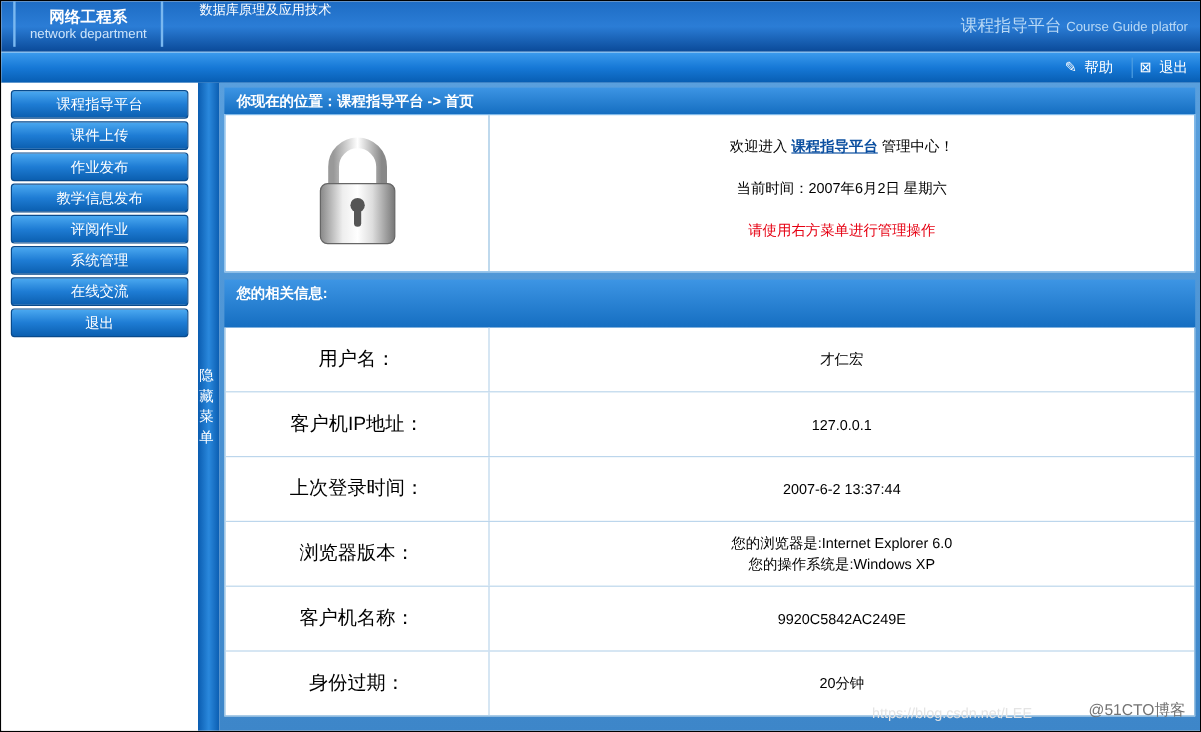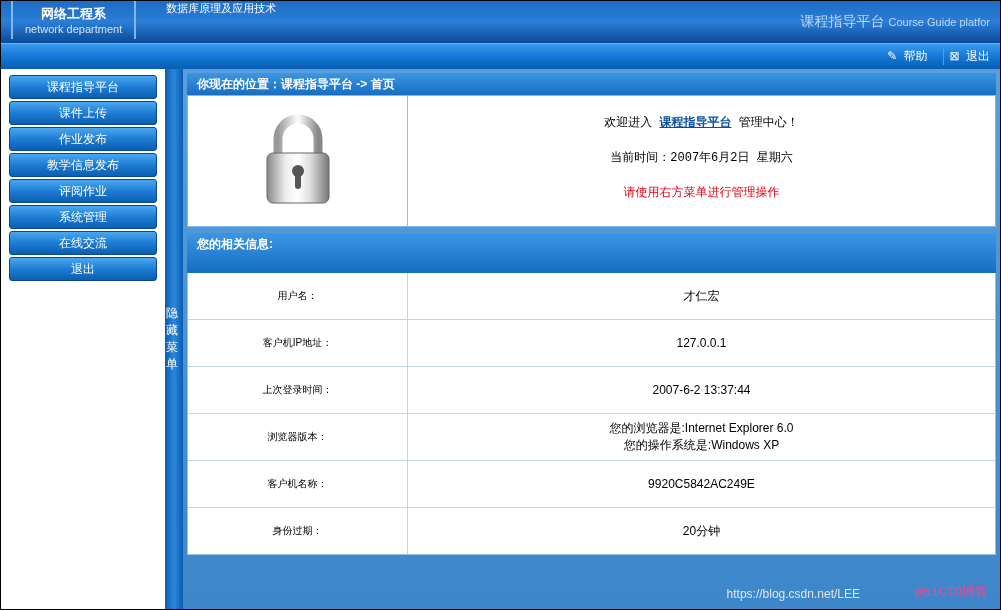--- a/index.html
+++ b/index.html
@@ -86,21 +86,20 @@
       background: linear-gradient(to bottom, #3d95e4 0%, #156ec1 100%);
       color: #fff;
       line-height: 22px;
       padding-left: 10px;
       font-size: 12px;
       font-weight: bold;
     }
     .panel {
       background: #fff;
       border: 1px solid #7fb8e8;
-      font-family: Liberation Mono, monospace;
     }
     .welcome-row { display: flex; }
     .lock-cell {
       width: 220px; height: 130px;
       border-right: 1px solid #96c0e2;
       display:flex; align-items:center; justify-content:center;
     }
     .welcome-cell { flex: 1; text-align: center; padding-top: 18px; }
     .welcome-line1 { font-size: 12px; }
     .welcome-line1 .plat { color: #0b4fa0; text-decoration: underline; font-weight: bold; }
@@ -127,28 +126,28 @@
       border-top: 1px solid #bcd6ec;
       min-height: 30px;
       align-items: center;
     }
     .info-row:first-child { border-top: none; }
     .info-label {
       width: 220px;
       text-align: center;
       border-right: 1px solid #bcd6ec;
       padding: 16px 0;
-      font-size: 10px;
+      font-size: 16px;
     }
     .info-value { flex: 1; text-align: center; font-size: 12px; padding: 6px 0; }
     
     .watermark {
       position: absolute;
       right: 12px; bottom: 8px;
-      color: #ec4899; font-size: 13px; font-family: Liberation Mono, monospace;
+      color: #737373; font-size: 13px;
     }
     .watermark2 {
       position: absolute;
       right: 140px; bottom: 8px;
       color: #e4e4e4; font-size: 12px;
     }
   </style>
 </head>
 <body>
 

